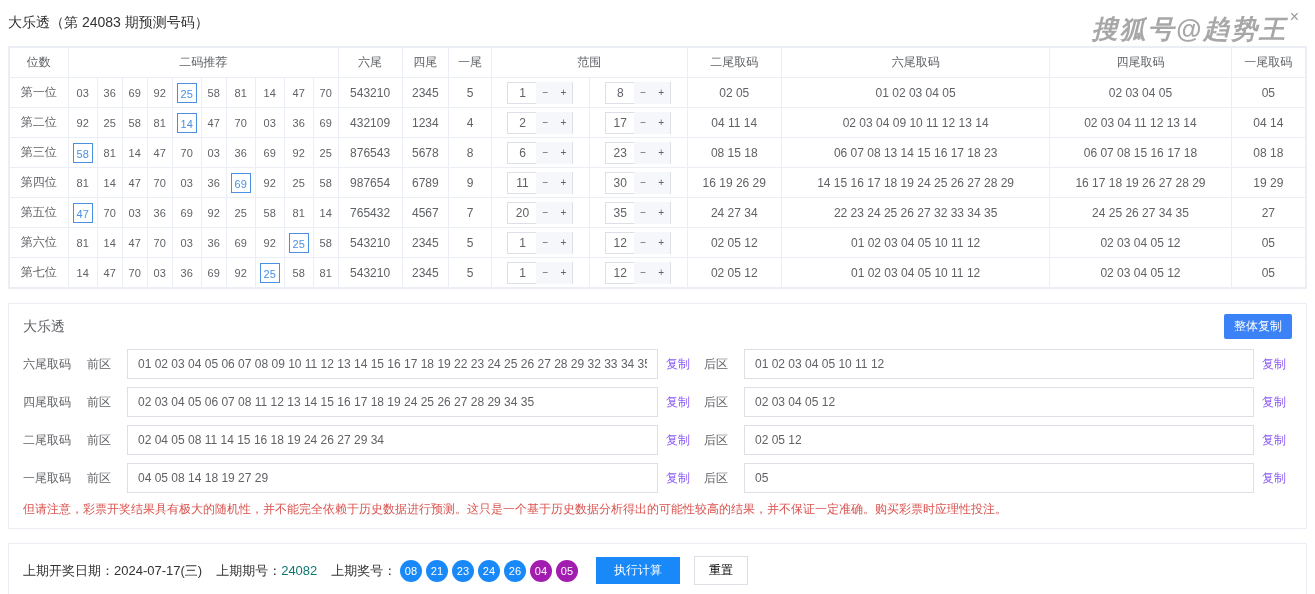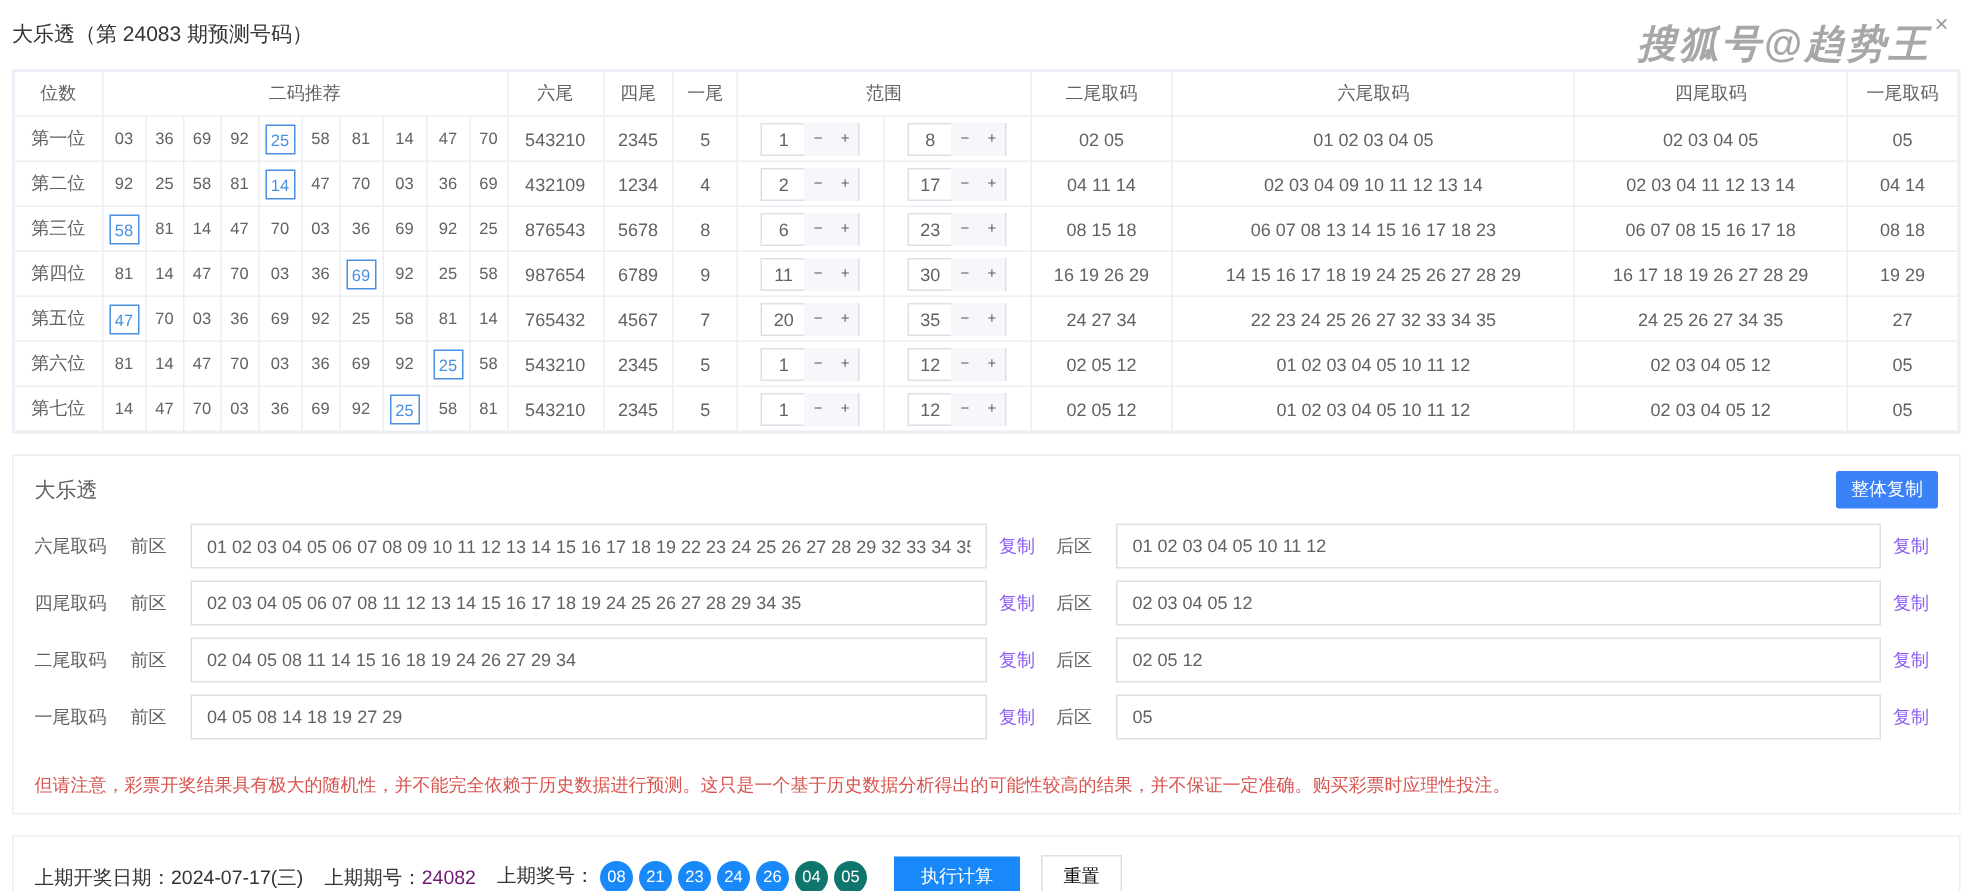--- a/index.html
+++ b/index.html
@@ -23,28 +23,28 @@
 .panel-hd { display: flex; justify-content: space-between; align-items: center; margin-bottom: 10px; }
 .panel-hd .title { font-size: 14px; }
 .btn-primary { background: #3b82f6; color: #fff; border: none; padding: 4px 10px; font-size: 12px; border-radius: 2px; cursor: pointer; }
 .row { display: flex; align-items: center; gap: 8px; margin-bottom: 8px; }
 .row-lbl { width: 56px; text-align: left; }
 .row-sub { width: 32px; text-align: left; }
 .row-input { border: 1px solid #dcdfe6; height: 30px; padding: 0 10px; font-size: 12px; color: #606266; }
 .row-input.front { flex: 1; }
 .row-input.back { width: 510px; }
 .copy-link { color: #8b5cf6; cursor: pointer; font-size: 12px; width: 30px; }
-.warn { color: #d9534f; font-size: 12px; margin-top: 22px; }
+.warn { color: #d9534f; font-size: 12px; margin-top: 8px; }
 
 .footer { border: 1px solid #ebeef5; padding: 12px 14px; display: flex; align-items: center; gap: 14px; font-size: 13px; }
 .footer .lbl { color: #333; }
-.footer .period { color: #701a75; font-weight: 500; }
+.footer .period { color: #0f766e; font-weight: 500; }
 .ball { display: inline-flex; width: 22px; height: 22px; border-radius: 50%; color: #fff; font-size: 11px; align-items: center; justify-content: center; margin-right: 4px; }
 .ball.blue { background: #1989fa; }
-.ball.yellow { background: #0f766e; }
+.ball.yellow { background: #a21caf; }
 .btn-exec { background: #1989fa; color: #fff; border: none; padding: 5px 18px; font-size: 12px; cursor: pointer; }
 .btn-reset { background: #fff; border: 1px solid #dcdfe6; padding: 5px 14px; font-size: 12px; cursor: pointer; }
 </style>
 </head>
 <body>
 
 <div class="header">
   <span>大乐透（第 24083 期预测号码）</span>
   <span class="close-x">×</span>
   <span class="watermark">搜狐号@趋势王</span>

